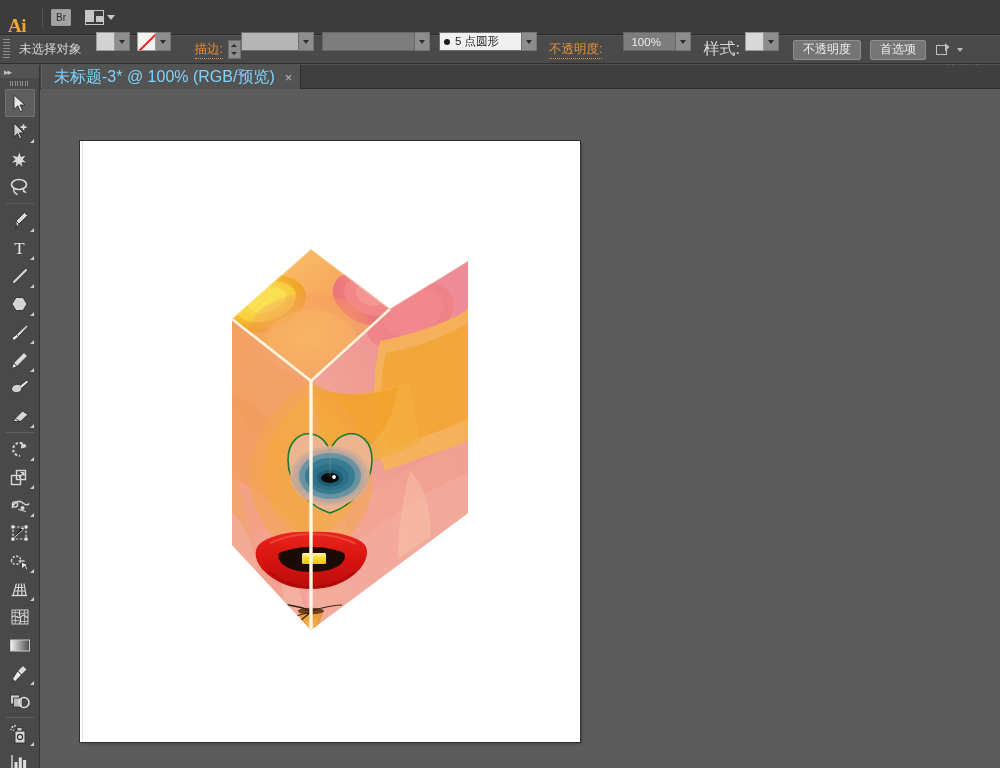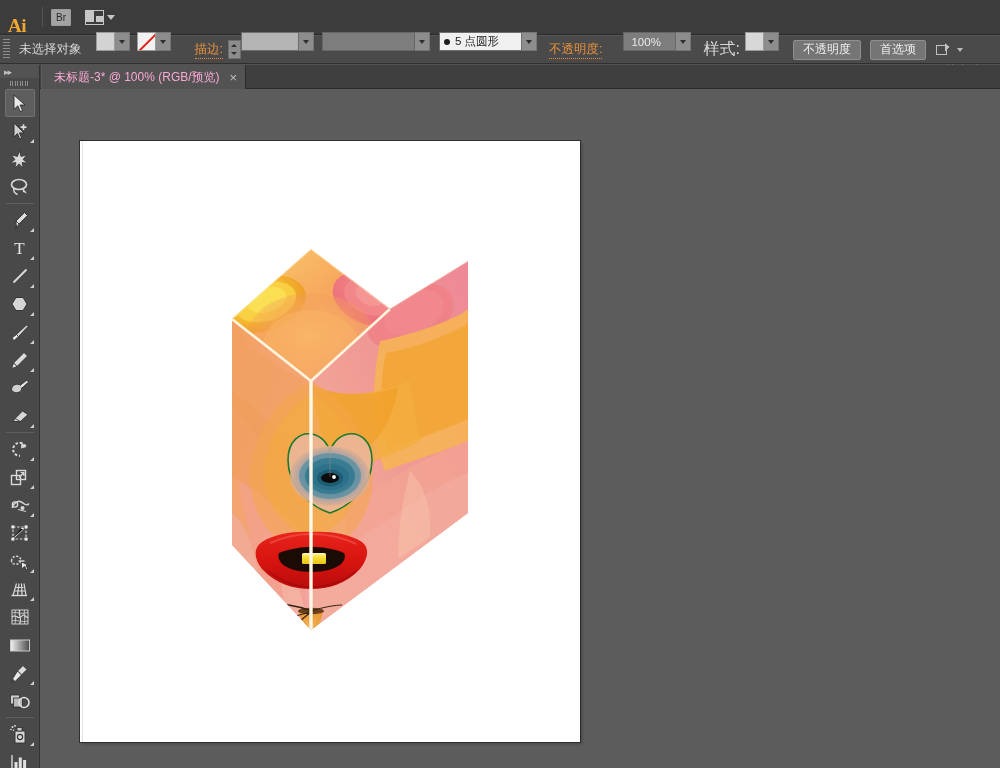--- a/index.html
+++ b/index.html
@@ -165,21 +165,21 @@
   .tabbar {
     position: absolute; top: 65px; left: 40px; width: 960px; height: 24px;
     background: #3f3f3f; border-bottom: 1px solid #2a2a2a;
   }
   .doctab {
     position: absolute; left: 1px; top: 0; height: 24px;
     background: #535353;
     border-right: 1px solid #2c2c2c; border-left: 1px solid #5f5f5f;
     display: flex; align-items: center; padding: 0 8px 0 12px; gap: 10px;
   }
-  .doctab-label { color: #f9a8d4; font-size: 12px; white-space: nowrap; }
+  .doctab-label { color: #7dd3fc; font-size: 16px; white-space: nowrap; }
   .doctab-close { color: #bdbdbd; font-size: 13px; line-height: 1; }
 
   
   .toolpanel {
     position: absolute; top: 65px; left: 0; width: 40px; height: 703px;
     background: #494949;
     border-right: 1px solid #333;
   }
   .tp-head {
     height: 13px; display: flex; align-items: center; padding-left: 4px;

